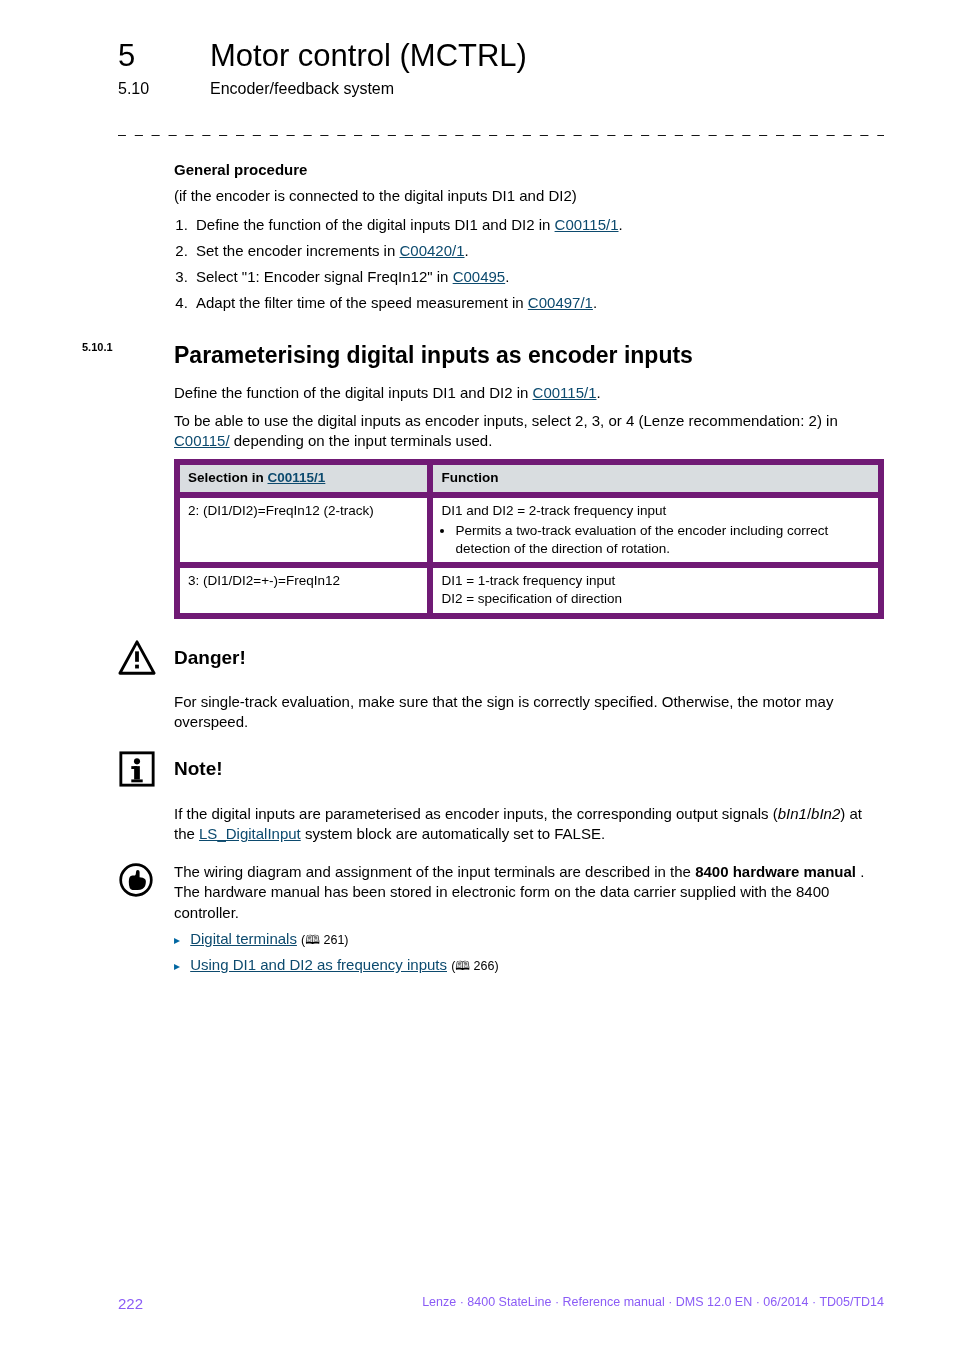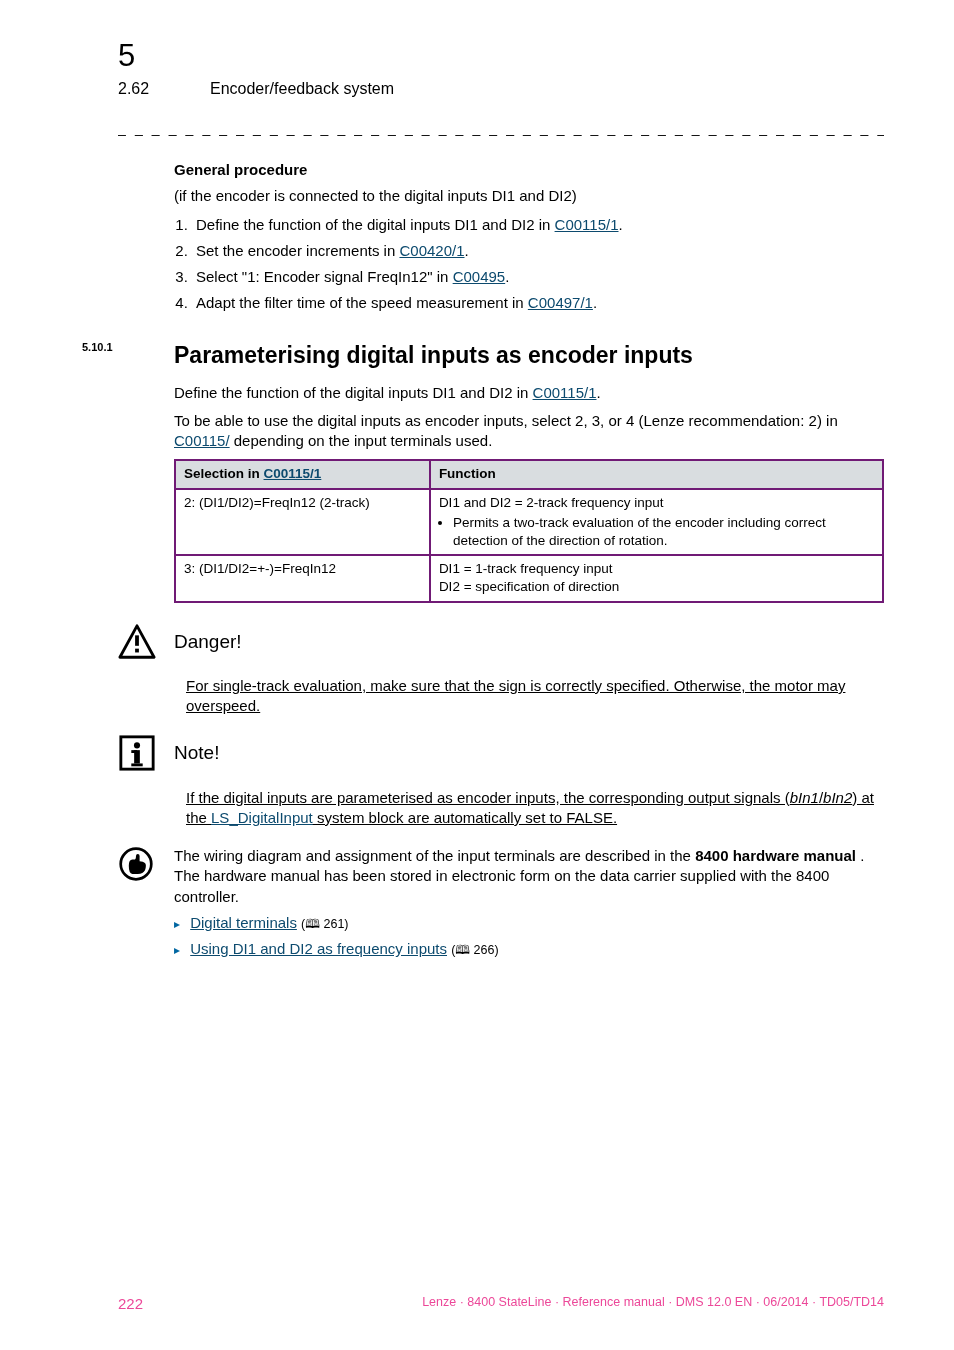--- a/index.html
+++ b/index.html
@@ -38,38 +38,38 @@
   .h-bold { font-weight: 700; margin: 4px 0 6px 0; }
   .para { margin: 2px 0 8px 0; }
   ol.steps { margin: 2px 0 10px 18px; padding: 0; }
   ol.steps li { margin: 2px 0 6px 0; padding-left: 4px; }
   table.func {
     border-collapse: collapse;
     width: 100%;
     margin: 8px 0 20px 0;
   }
   table.func th, table.func td {
-    border: 2px solid #701a75;
+    border: 6px solid #701a75;
     padding: 4px 8px;
     font-size: 13.5px;
     vertical-align: top;
     text-align: left;
   }
   table.func th { background: #d9dde0; font-weight: 700; }
   table.func td ul { margin: 2px 0 0 14px; padding: 0; }
   table.func td ul li { margin: 0; }
   .callout {
     display: flex;
     align-items: flex-start;
     margin: 14px 0 4px -56px;
   }
   .callout .icon { width: 56px; flex: none; }
   .callout .icon svg { width: 38px; height: 38px; }
-  .callout-title { font-size: 19px; font-weight: 400; margin-top: 6px; }
-  .callout-body { margin: 10px 0 18px 12px; text-decoration: underline; }
+  .callout-title { font-size: 19px; font-weight: 700; margin-top: 6px; }
+  .callout-body { margin: 10px 0 18px 0; }
   .tip-row {
     display: flex;
     align-items: flex-start;
     margin: 14px 0 6px -56px;
   }
   .tip-row .icon { width: 56px; flex: none; }
   .tip-row .icon svg { width: 36px; height: 36px; }
   .tip-text { font-size: 15px; line-height: 1.35; }
   .related-h { font-weight: 700; margin: 18px 0 4px 0; }
   .rel-list { margin: 2px 0 0 -18px; padding: 0; list-style: none; }
@@ -78,35 +78,36 @@
   .pg-ref { font-size: 12.5px; }
   .pg-ref .book { font-family: inherit; }
   .footer {
     position: absolute;
     bottom: 38px;
     left: 118px;
     right: 70px;
     display: flex;
     justify-content: space-between;
     font-size: 12.5px;
-    color: #ec4899;
+    color: #8b5cf6;
   }
   .footer .pnum { font-size: 15px; }
   .sec-head-outer { margin-left: -56px; display: flex; }
 </style>
 </head>
 <body>
 
 <div class="page">
 
   <div class="chap-head">
     <div class="chap-num">5</div>
+    <div class="chap-title">Motor control (MCTRL)</div>
   </div>
   <div class="sub-head">
-    <div class="sub-num">2.62</div>
+    <div class="sub-num">5.10</div>
     <div class="sub-title">Encoder/feedback system</div>
   </div>
 
   <div class="dash-rule">_ _ _ _ _ _ _ _ _ _ _ _ _ _ _ _ _ _ _ _ _ _ _ _ _ _ _ _ _ _ _ _ _ _ _ _ _ _ _ _ _ _ _ _ _ _ _ _ _ _ _ _ _ _ _ _ _ _ _ _ _ _ _ _</div>
 
   <div class="content">
 
     <div class="h-bold">General procedure</div>
     <div class="para">(if the encoder is connected to the digital inputs DI1 and DI2)</div>
 

